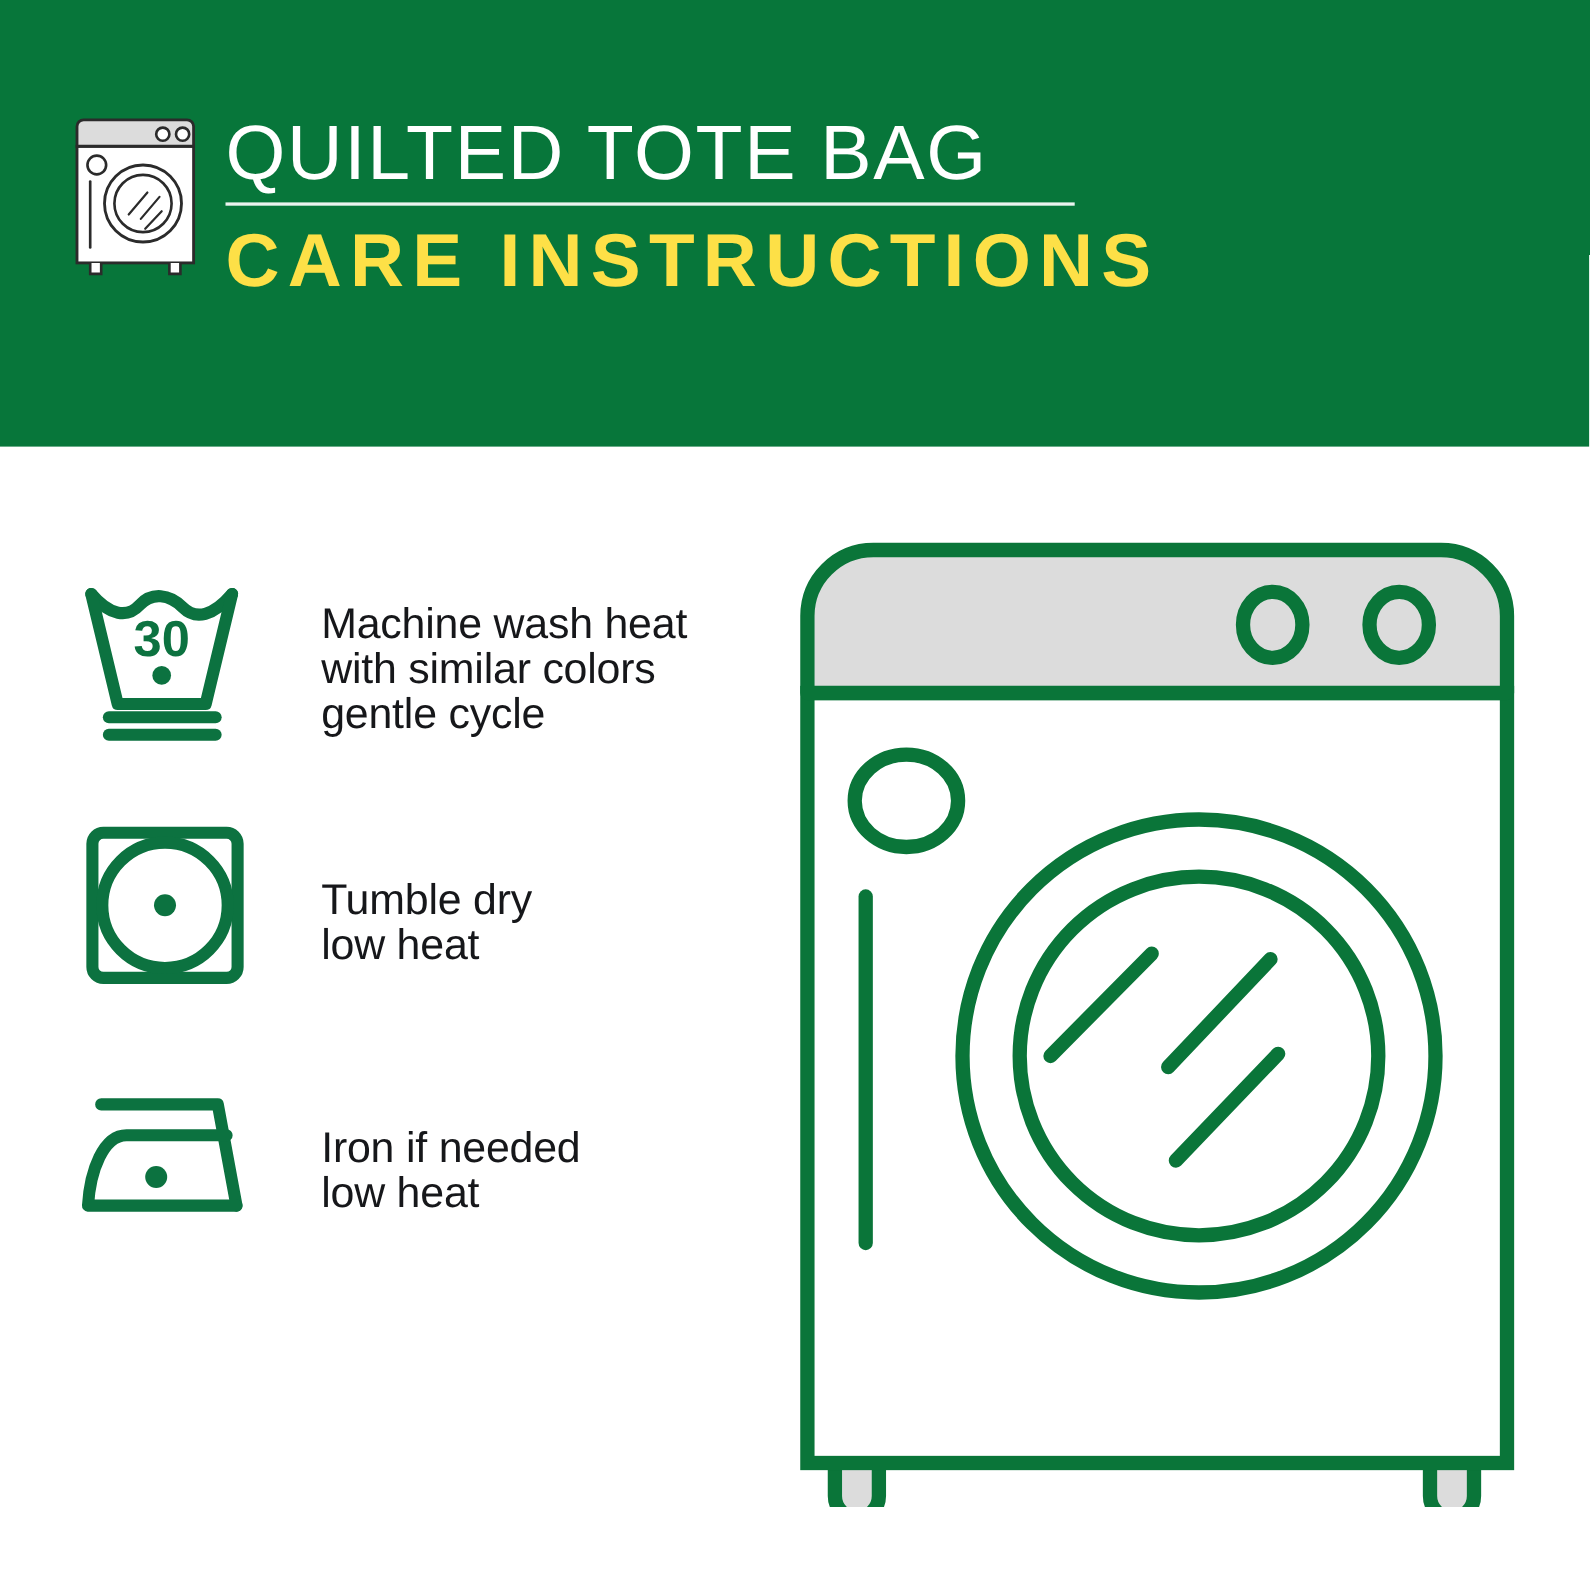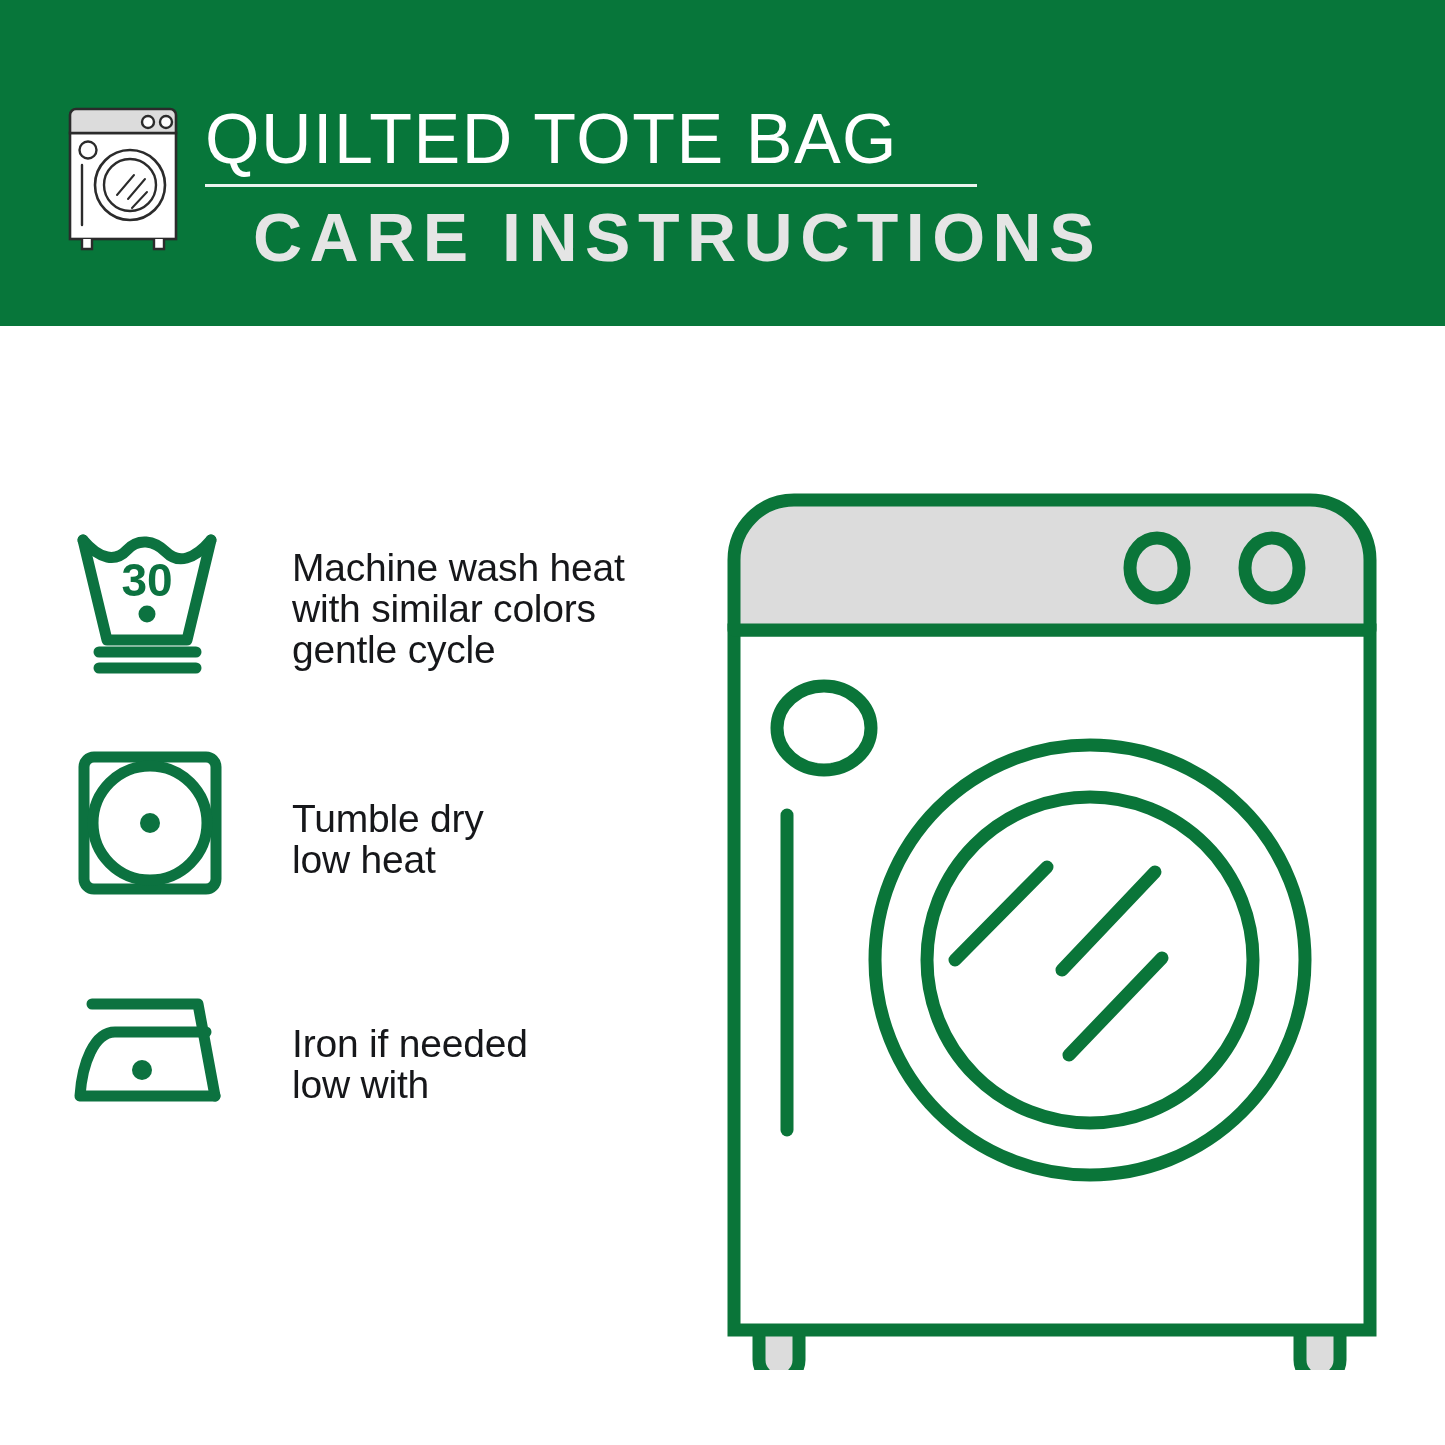--- a/index.html
+++ b/index.html
@@ -17,21 +17,21 @@
     background: #ffffff;
     overflow: hidden;
   }
 
   
   #header-band {
     position: absolute;
     left: 0;
     top: 0;
     width: 1445px;
-    height: 326px;
+    height: 406px;
     background: #07763a;
   }
   #header-icon {
     position: absolute;
     left: 62px;
     top: 105px;
     width: 122px;
     height: 150px;
   }
   #header-text-block {
@@ -55,24 +55,23 @@
     height: 3px;
     background: #ffffff;
     opacity: 0.92;
   }
   #title-care {
     margin-top: 12px;
     font-family: "Liberation Sans", sans-serif;
     font-size: 68px;
     font-weight: 700;
     letter-spacing: 7.5px;
-    color: #e5e5e5;
+    color: #fde047;
     line-height: 76px;
     white-space: nowrap;
-    margin-left: 48px;
   }
 
   
   #care-list {
     position: absolute;
     left: 70px;
     top: 485px;
     width: 620px;
   }
   .care-row {
@@ -181,21 +180,21 @@
       <svg class="care-symbol" viewBox="0 0 160 160">
         <g fill="none" stroke="#0c7240" stroke-width="11" stroke-linecap="round" stroke-linejoin="round">
 
           <path d="M22 36 H128 L145 128"></path>
 
           <path d="M136 64 H45 C24 64 12 96 10 128 H145"></path>
         </g>
         <circle cx="72" cy="102" r="10" fill="#0c7240"></circle>
       </svg>
       <div class="care-text v-mid">Iron if needed
-low with</div>
+low heat</div>
     </div>
 
   </div>
 
   <svg id="machine-illustration" viewBox="0 0 680 890">
 
     <path d="M47 845 v35 a20 20 0 0 0 40 0 v-35 Z" fill="#dcdcdc" stroke="#0a7539" stroke-width="13" stroke-linejoin="round"></path>
     <path d="M588 845 v35 a20 20 0 0 0 40 0 v-35 Z" fill="#dcdcdc" stroke="#0a7539" stroke-width="13" stroke-linejoin="round"></path>
 
     <rect x="22" y="150" width="636" height="700" fill="#ffffff" stroke="#0a7539" stroke-width="13"></rect>

